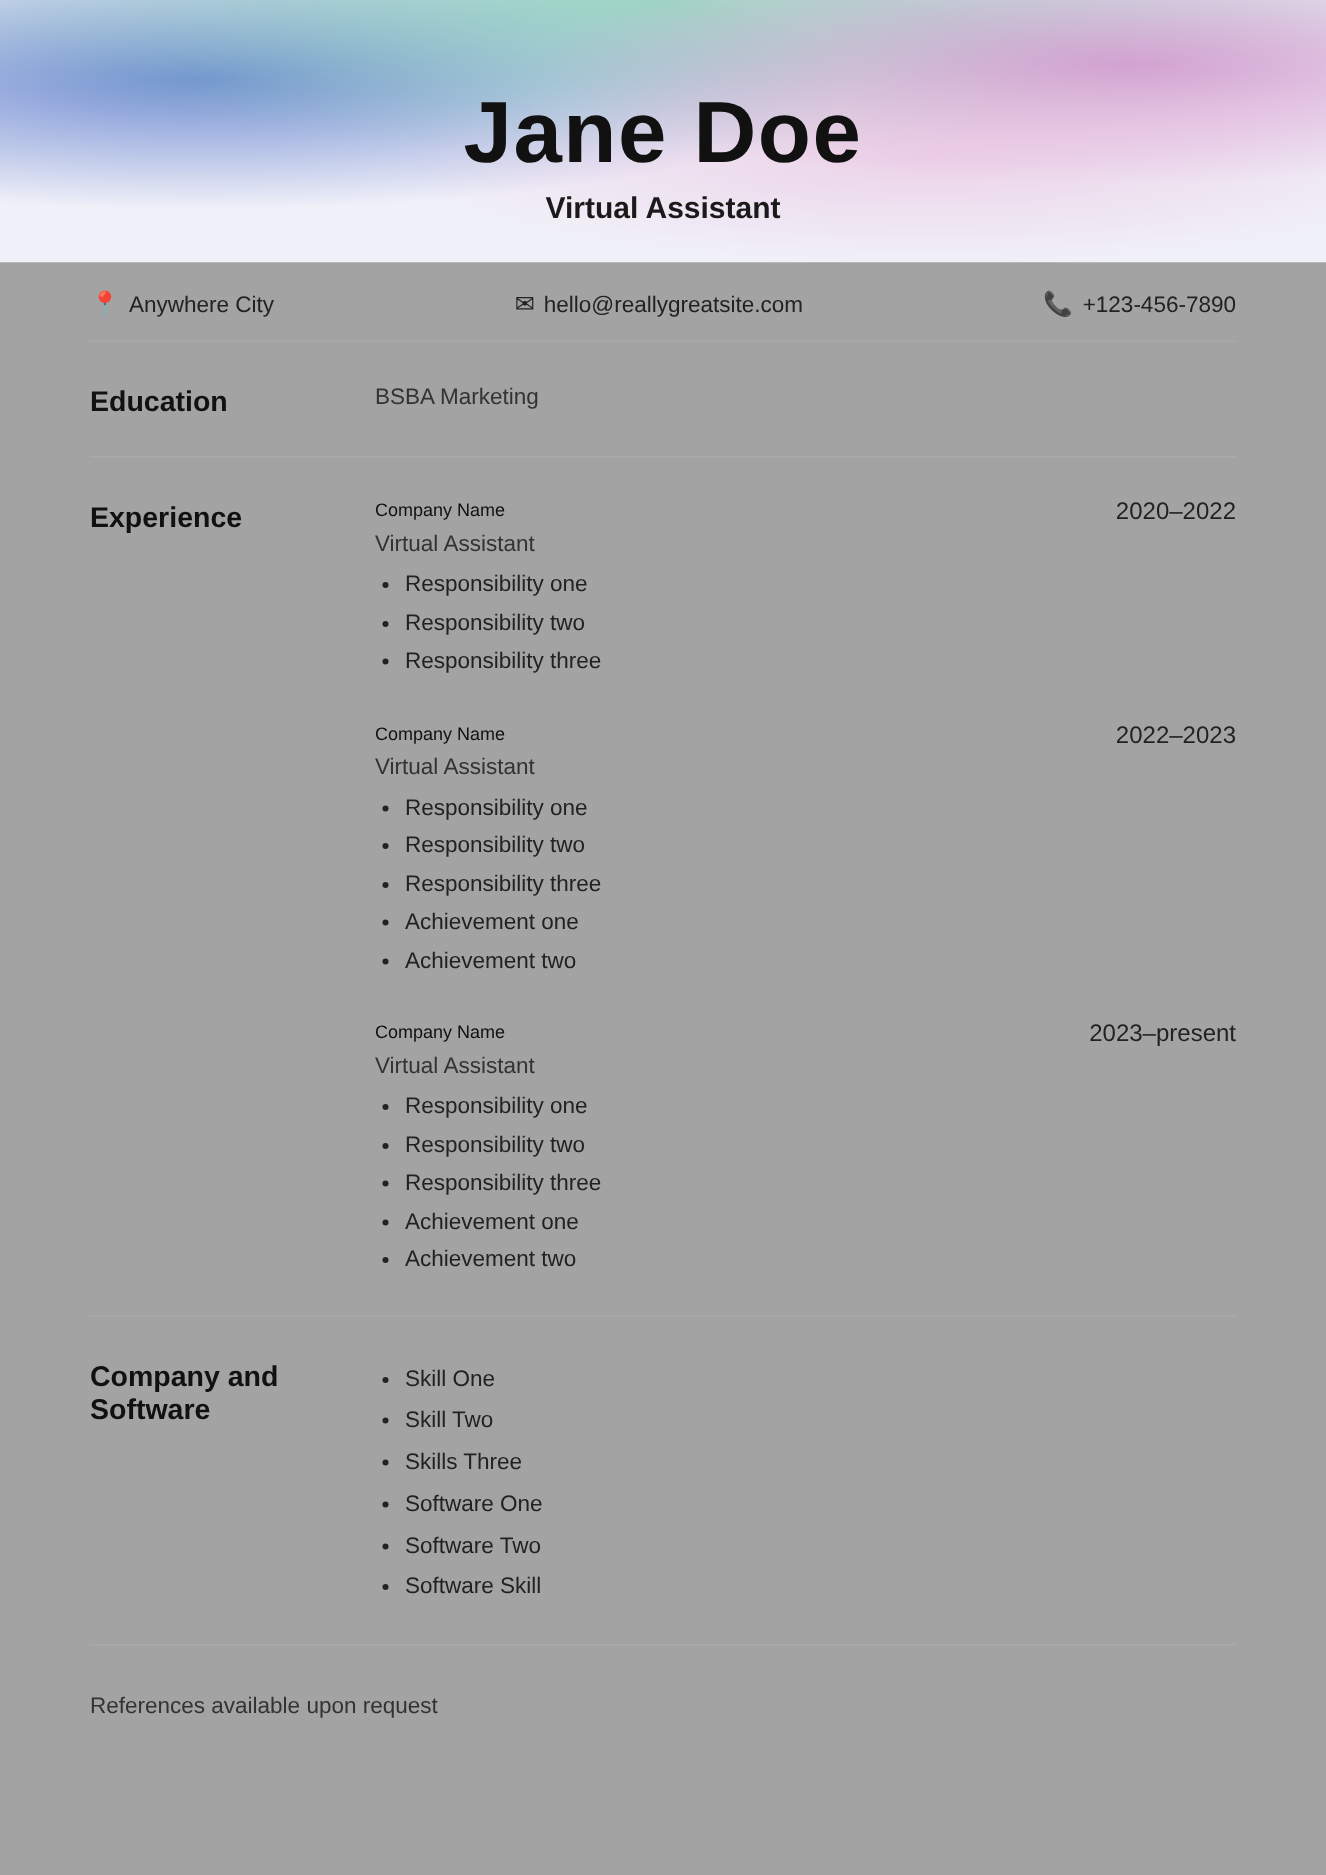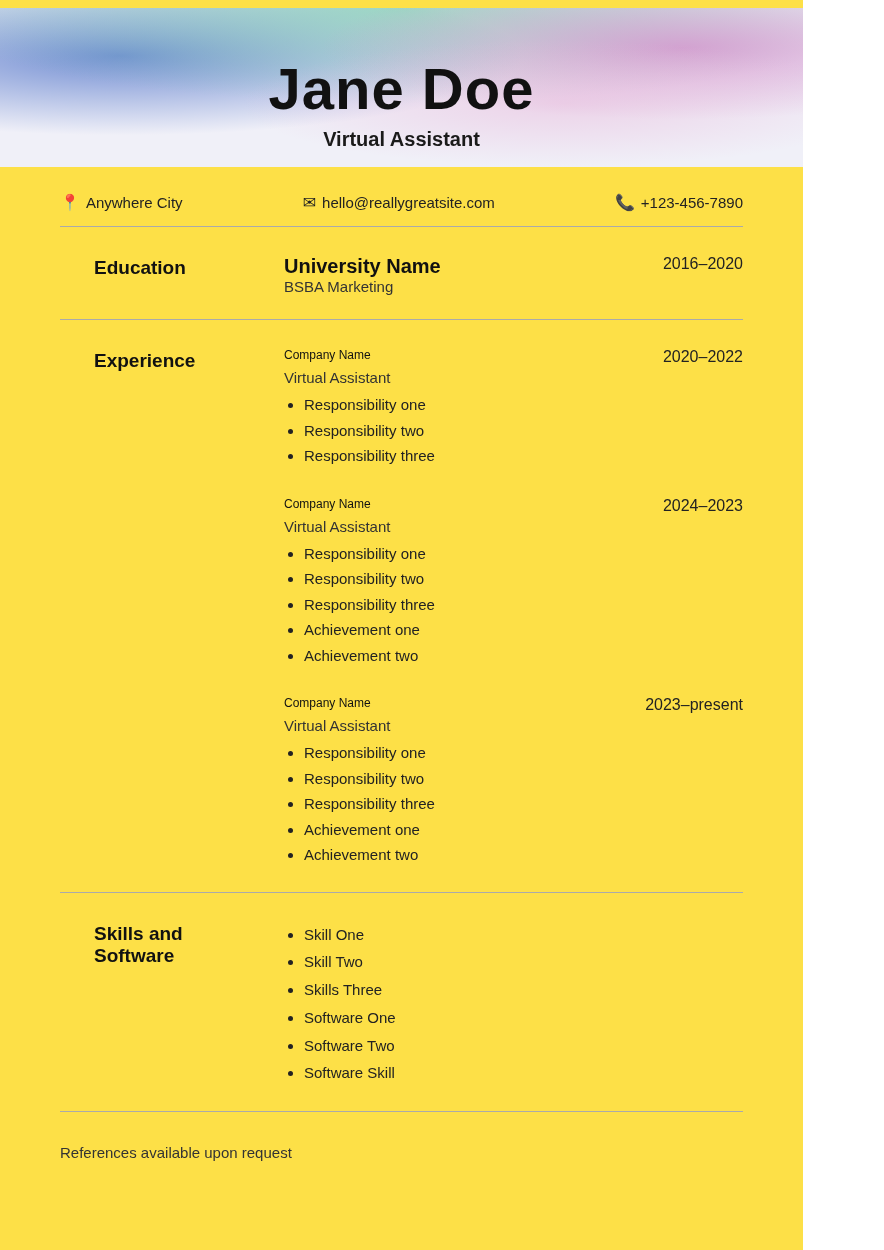--- a/index.html
+++ b/index.html
@@ -10,23 +10,23 @@
 
     body {
       width: 884px;
       min-height: 1250px;
       font-family: Georgia, 'Times New Roman', serif;
       background: #fff;
       color: #1a1a1a;
     }
 
     .resume-wrapper {
-      width: 803px;
+      width: 884px;
       min-height: 1250px;
-      background: #fde047;
+      background: #a3a3a3;
       position: relative;
       overflow: hidden;
     }
 
     .header-bg {
       position: absolute;
       top: 0;
       left: 0;
       width: 100%;
       height: 175px;
@@ -94,21 +94,20 @@
     }
 
     .section-label {
       width: 190px;
       min-width: 190px;
       font-size: 19px;
       font-weight: 900;
       color: #111;
       font-family: Arial, sans-serif;
       padding-top: 2px;
-      margin-left: 34px;
     }
 
     .section-content {
       flex: 1;
     }
 
     .entry {
       margin-bottom: 28px;
     }
 
@@ -234,24 +233,20 @@
   </div>
 
   <hr class="divider">
 
   <div class="content">
 
     <div class="section">
       <div class="section-label">Education</div>
       <div class="section-content">
         <div class="entry">
-          <div class="entry-header">
-            <div class="edu-name">University Name</div>
-            <div class="entry-dates">2016–2020</div>
-          </div>
           <div class="edu-degree">BSBA Marketing</div>
         </div>
       </div>
     </div>
 
     <hr class="divider" style="margin:0;">
 
     <div class="section">
       <div class="section-label">Experience</div>
       <div class="section-content">
@@ -265,21 +260,21 @@
           <ul class="entry-list">
             <li>Responsibility one</li>
             <li>Responsibility two</li>
             <li>Responsibility three</li>
           </ul>
         </div>
 
         <div class="entry">
           <div class="entry-header">
             <div class="entry-company">Company Name</div>
-            <div class="entry-dates">2024–2023</div>
+            <div class="entry-dates">2022–2023</div>
           </div>
           <div class="entry-role">Virtual Assistant</div>
           <ul class="entry-list">
             <li>Responsibility one</li>
             <li>Responsibility two</li>
             <li>Responsibility three</li>
             <li>Achievement one</li>
             <li>Achievement two</li>
           </ul>
         </div>
@@ -298,21 +293,21 @@
             <li>Achievement two</li>
           </ul>
         </div>
 
       </div>
     </div>
 
     <hr class="divider" style="margin:0;">
 
     <div class="section">
-      <div class="section-label" style="white-space: pre-line;">Skills and
+      <div class="section-label" style="white-space: pre-line;">Company and
 Software</div>
       <div class="section-content">
         <ul class="skills-list">
           <li>Skill One</li>
           <li>Skill Two</li>
           <li>Skills Three</li>
           <li>Software One</li>
           <li>Software Two</li>
           <li>Software Skill</li>
         </ul>

